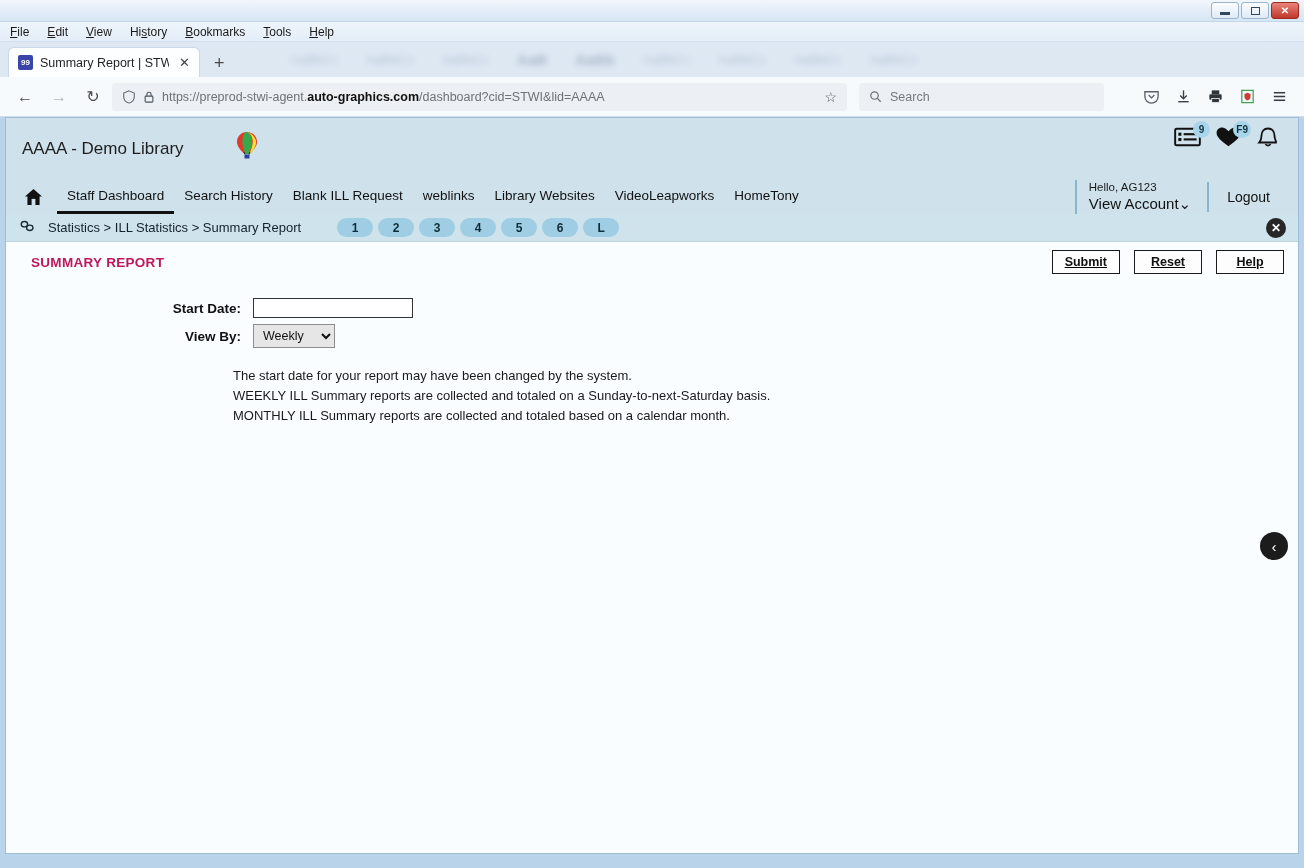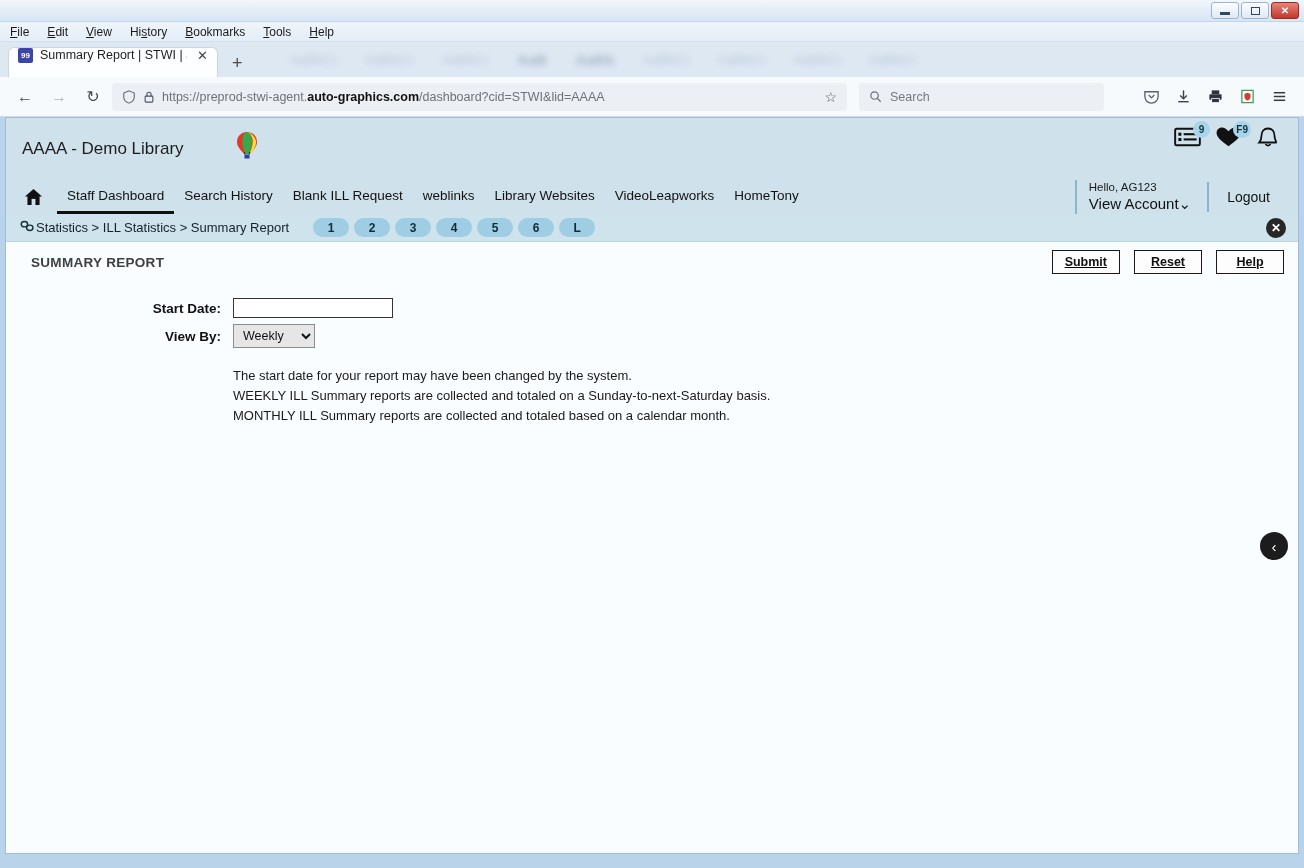--- a/index.html
+++ b/index.html
@@ -65,25 +65,25 @@
   }
   .ghost-layer {
     position: absolute; inset: 0;
     pointer-events: none;
     filter: blur(3px); opacity: .45;
     display: flex; align-items: center; gap: 28px;
     padding-left: 290px; font-size: 13px; color: #8e9bb0;
   }
   .ghost-layer b { color: #6c7890; font-size: 15px; }
   .tab {
-    height: 30px; width: 210px;
+    height: 30px; width: 192px;
     background: #fdfeff;
     border: 1px solid #c8d8e6; border-bottom: none;
     border-radius: 6px 6px 0 0;
-    display: flex; align-items: flex-start;
+    display: flex; align-items: center;
     padding: 0 6px 0 9px; gap: 7px;
     font-size: 12.5px; color: #1f1f1f;
     position: relative; z-index: 2;
   }
   .tab-favicon {
     width: 15px; height: 15px; border-radius: 2px;
     background: #3b44a8;
     display:flex; align-items:center; justify-content:center;
     color:#fff; font-size:8px; font-weight:bold; flex:0 0 15px;
   }
@@ -217,21 +217,21 @@
     border-left: 2px solid #8ab6cd;
     padding: 0 18px; font-size: 14px; color: #111;
     display: flex; align-items: center; height: 30px;
   }
 
   
   .crumbbar {
     background: #cfe3ec;
     height: 28px; flex: 0 0 28px;
     display: flex; align-items: center;
-    padding-left: 14px; gap: 0;
+    padding-left: 14px; gap: 12px;
     border-bottom: 1px solid #bcd4e0;
     position: relative;
   }
   .crumb-ic { font-size: 14px; color: #17303b; }
   .crumb-txt { font-size: 13px; color: #14222b; }
   .steps { display: flex; gap: 5px; margin-left: 24px; }
   .step {
     width: 36px; height: 19px; border-radius: 10px;
     background: #9fcee4; color: #0d2c38;
     font-size: 12px; font-weight: bold;
@@ -245,34 +245,34 @@
     display: flex; align-items: center; justify-content: center;
   }
 
   
   .title-row {
     height: 40px; flex: 0 0 40px;
     display: flex; align-items: center;
     padding: 0 14px 0 25px;
     background: #fafdff;
   }
-  .page-title { font-size: 13.5px; font-weight: bold; color: #404040; letter-spacing: .3px; }
+  .page-title { font-size: 13.5px; font-weight: bold; color: #be185d; letter-spacing: .3px; }
   .title-actions { margin-left: auto; display: flex; gap: 14px; text-decoration: underline; }
   .btn {
     min-width: 68px; height: 24px;
     border: 1px solid #1a1a1a; background: #fdfdfd;
     font-size: 12.5px; font-weight: bold; color: #111;
     font-family: inherit;
     display: flex; align-items: center; justify-content: center;
     padding: 0 12px;
   }
 
   
   .content { flex: 1 1 auto; background: #fafdff; padding: 16px 0 0 0; position: relative; }
-  .formrow { display: flex; align-items: center; margin-bottom: 6px; }
+  .formrow { display: flex; align-items: center; margin-bottom: 6px; margin-left: 20px; }
   .flabel {
     width: 227px; text-align: right; padding-right: 12px;
     font-size: 13.5px; font-weight: bold; color: #111;
   }
   .date-input {
     width: 160px; height: 20px;
     border: 1px solid #333; background: #fff;
     font-family: inherit; font-size: 12px; padding: 0 4px;
   }
   .viewby-sel {

